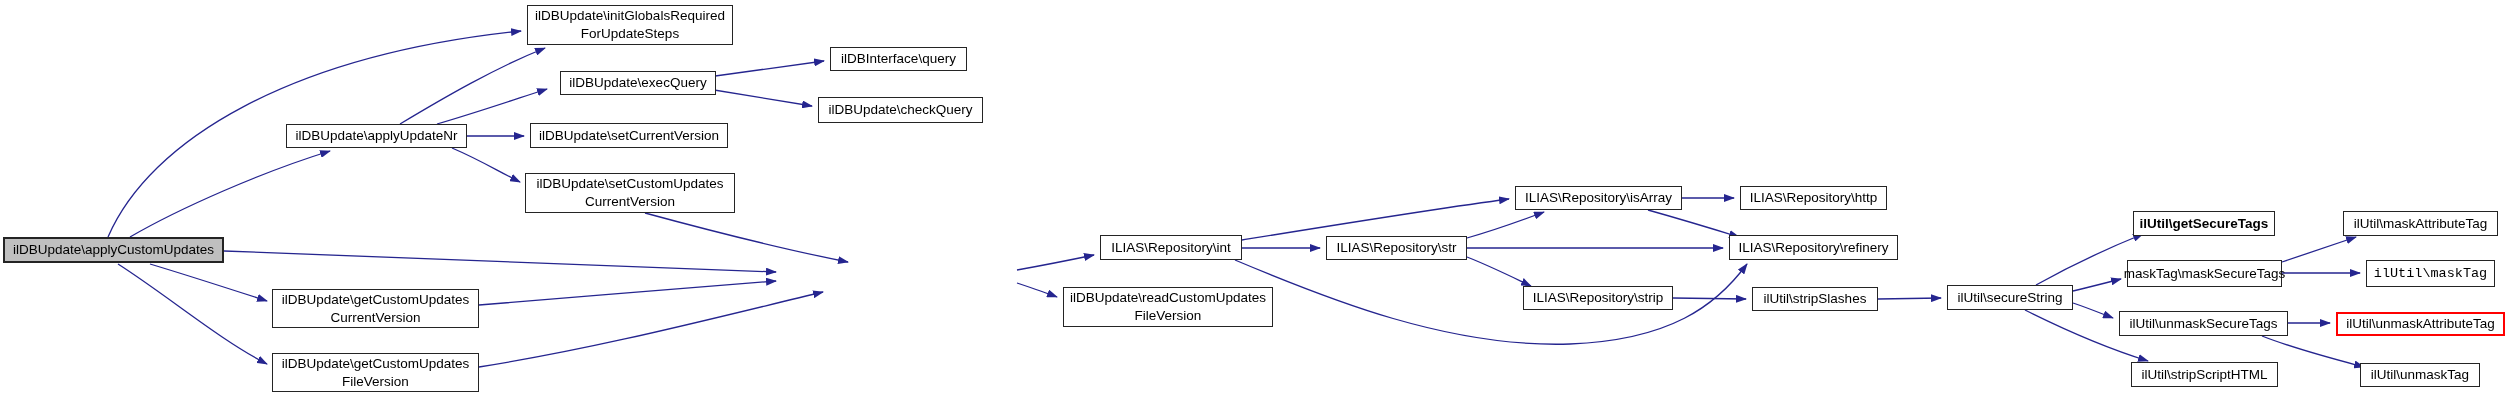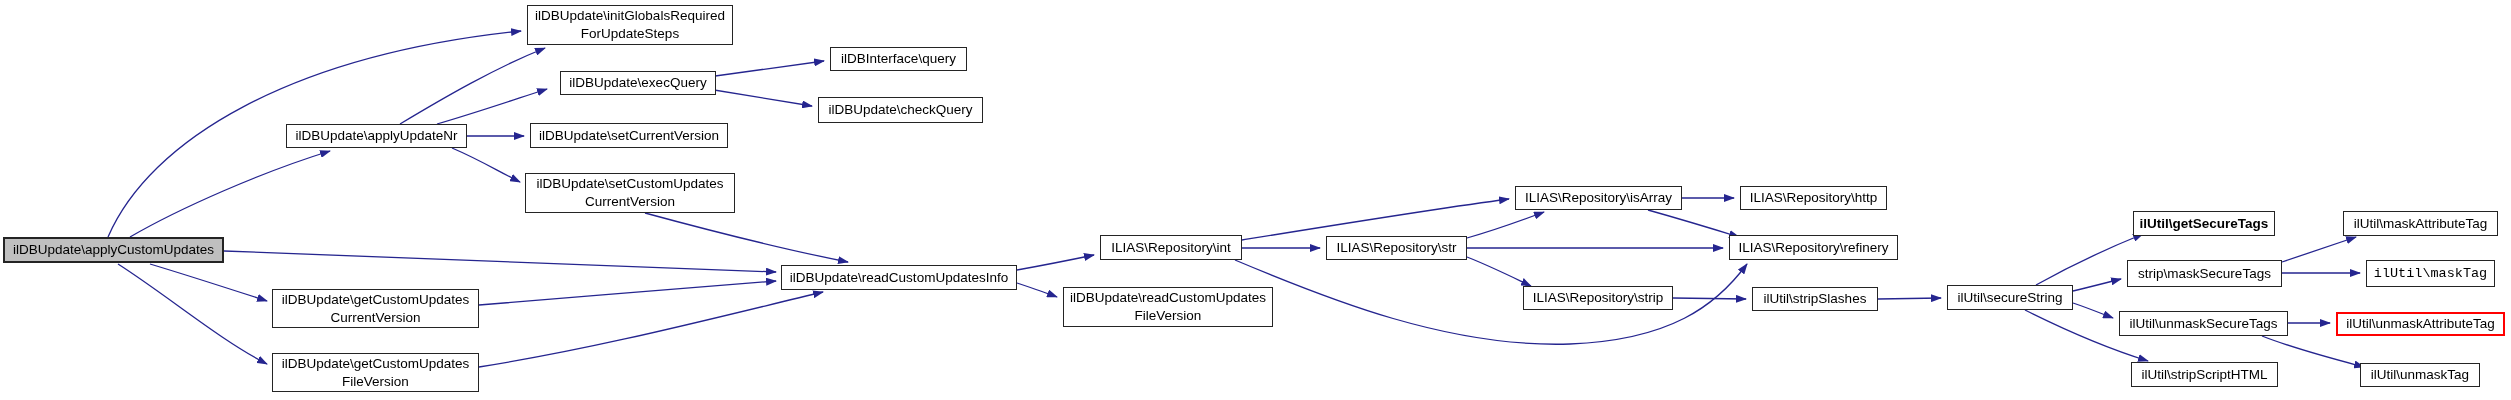--- a/index.html
+++ b/index.html
@@ -102,33 +102,32 @@
       <div class="node" style="left: 552px; top: 71px; width: 156px; height: 24px; margin-left: 8px;"><span class="lbl">ilDBUpdate\execQuery</span></div>
       <div class="node" style="left: 530px; top: 123px; width: 198px; height: 25px;"><span class="lbl">ilDBUpdate\setCurrentVersion</span></div>
       <div class="node" style="left: 525px; top: 173px; width: 210px; height: 40px;"><span class="lbl">ilDBUpdate\setCustomUpdates
 CurrentVersion</span></div>
       <div class="node" style="left: 830px; top: 47px; width: 137px; height: 24px;"><span class="lbl">ilDBInterface\query</span></div>
       <div class="node" style="left: 818px; top: 97px; width: 165px; height: 26px;"><span class="lbl">ilDBUpdate\checkQuery</span></div>
       <div class="node" style="left: 272px; top: 289px; width: 207px; height: 39px;"><span class="lbl">ilDBUpdate\getCustomUpdates
 CurrentVersion</span></div>
       <div class="node" style="left: 272px; top: 353px; width: 207px; height: 39px;"><span class="lbl">ilDBUpdate\getCustomUpdates
 FileVersion</span></div>
-      <div class="node" style="left: 781px; top: 265px; width: 236px; height: 25px;"><span class="lbl">ilDBUpdate\readCustomUpdatesInfo</span></div>
       <div class="node" style="left: 1063px; top: 287px; width: 210px; height: 40px;"><span class="lbl">ilDBUpdate\readCustomUpdates
 FileVersion</span></div>
       <div class="node" style="left: 1100px; top: 235px; width: 142px; height: 25px;"><span class="lbl">ILIAS\Repository\int</span></div>
       <div class="node" style="left: 1326px; top: 236px; width: 141px; height: 24px;"><span class="lbl">ILIAS\Repository\str</span></div>
       <div class="node" style="left: 1515px; top: 186px; width: 167px; height: 24px;"><span class="lbl">ILIAS\Repository\isArray</span></div>
       <div class="node" style="left: 1740px; top: 186px; width: 147px; height: 24px;"><span class="lbl">ILIAS\Repository\http</span></div>
       <div class="node" style="left: 1729px; top: 235px; width: 169px; height: 25px;"><span class="lbl">ILIAS\Repository\refinery</span></div>
       <div class="node" style="left: 1523px; top: 286px; width: 150px; height: 24px;"><span class="lbl">ILIAS\Repository\strip</span></div>
       <div class="node" style="left: 1752px; top: 287px; width: 126px; height: 24px;"><span class="lbl">ilUtil\stripSlashes</span></div>
       <div class="node" style="left: 1947px; top: 285px; width: 126px; height: 25px;"><span class="lbl">ilUtil\secureString</span></div>
       <div class="node" style="left: 2133px; top: 211px; width: 142px; height: 25px; font-weight: bold;"><span class="lbl">ilUtil\getSecureTags</span></div>
       <div class="node" style="left: 2343px; top: 211px; width: 155px; height: 25px;"><span class="lbl">ilUtil\maskAttributeTag</span></div>
-      <div class="node" style="left: 2127px; top: 260px; width: 155px; height: 27px;"><span class="lbl">strip\maskSecureTags</span></div>
+      <div class="node" style="left: 2127px; top: 260px; width: 155px; height: 27px;"><span class="lbl">maskTag\maskSecureTags</span></div>
       <div class="node" style="left: 2366px; top: 260px; width: 129px; height: 27px; font-family: Liberation Mono, monospace;"><span class="lbl">ilUtil\maskTag</span></div>
       <div class="node" style="left: 2119px; top: 311px; width: 169px; height: 25px;"><span class="lbl">ilUtil\unmaskSecureTags</span></div>
       <div class="node alert" style="left: 2336px; top: 312px; width: 169px; height: 24px;"><span class="lbl">ilUtil\unmaskAttributeTag</span></div>
       <div class="node" style="left: 2131px; top: 362px; width: 147px; height: 25px;"><span class="lbl">ilUtil\stripScriptHTML</span></div>
       <div class="node" style="left: 2360px; top: 363px; width: 120px; height: 24px;"><span class="lbl">ilUtil\unmaskTag</span></div>
     </div>
 </div>
 
 </body></html>

